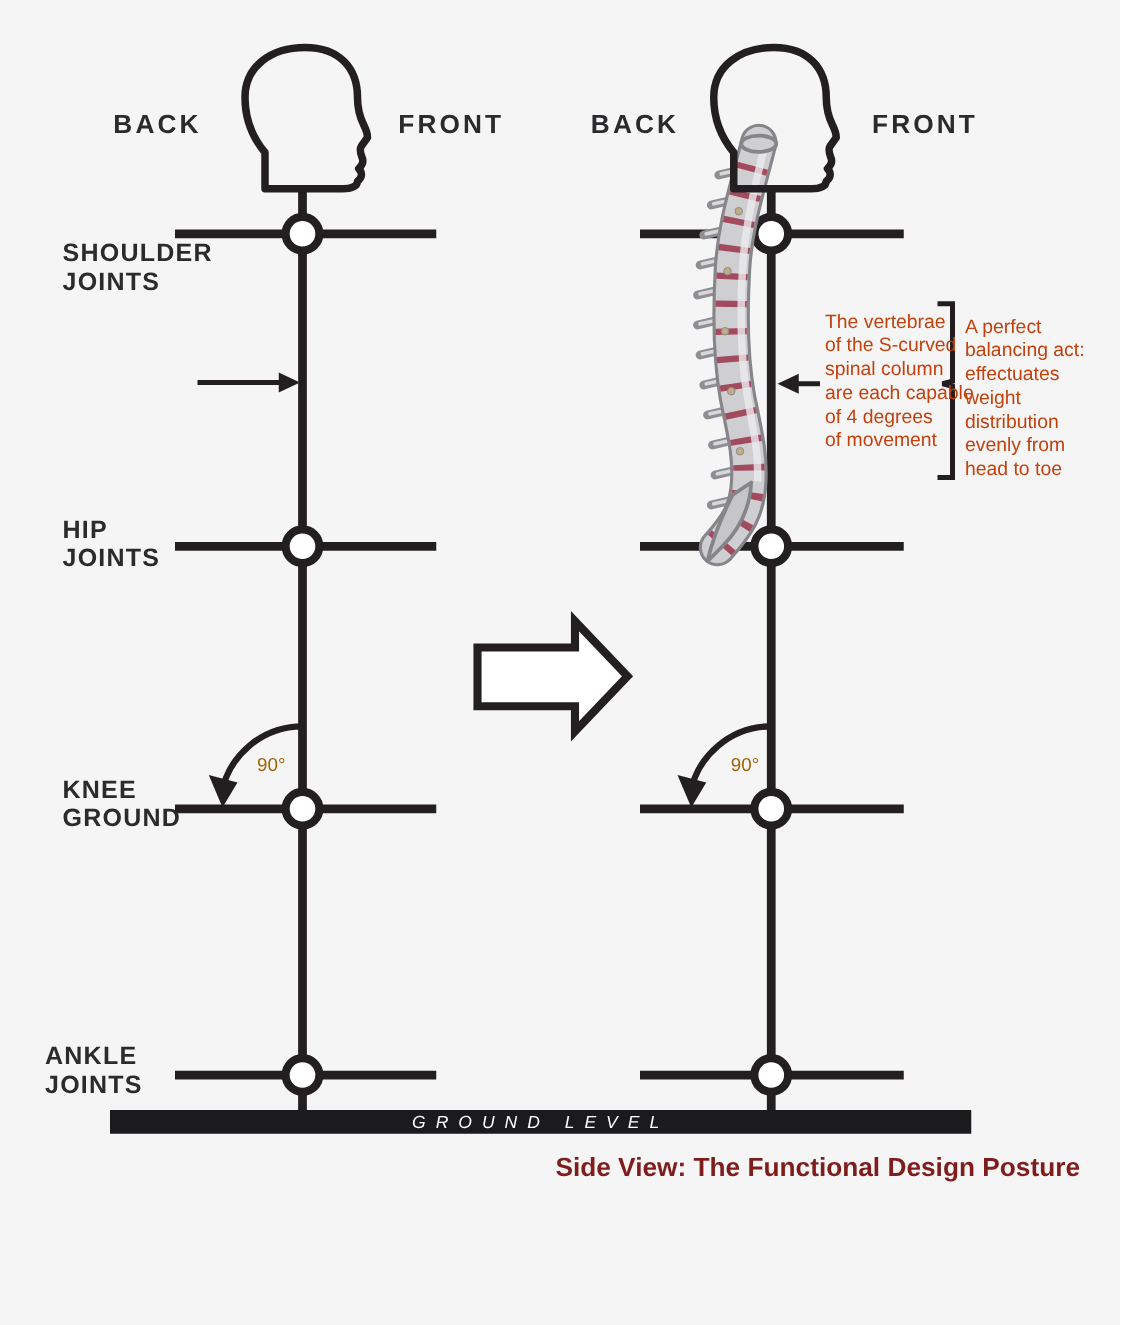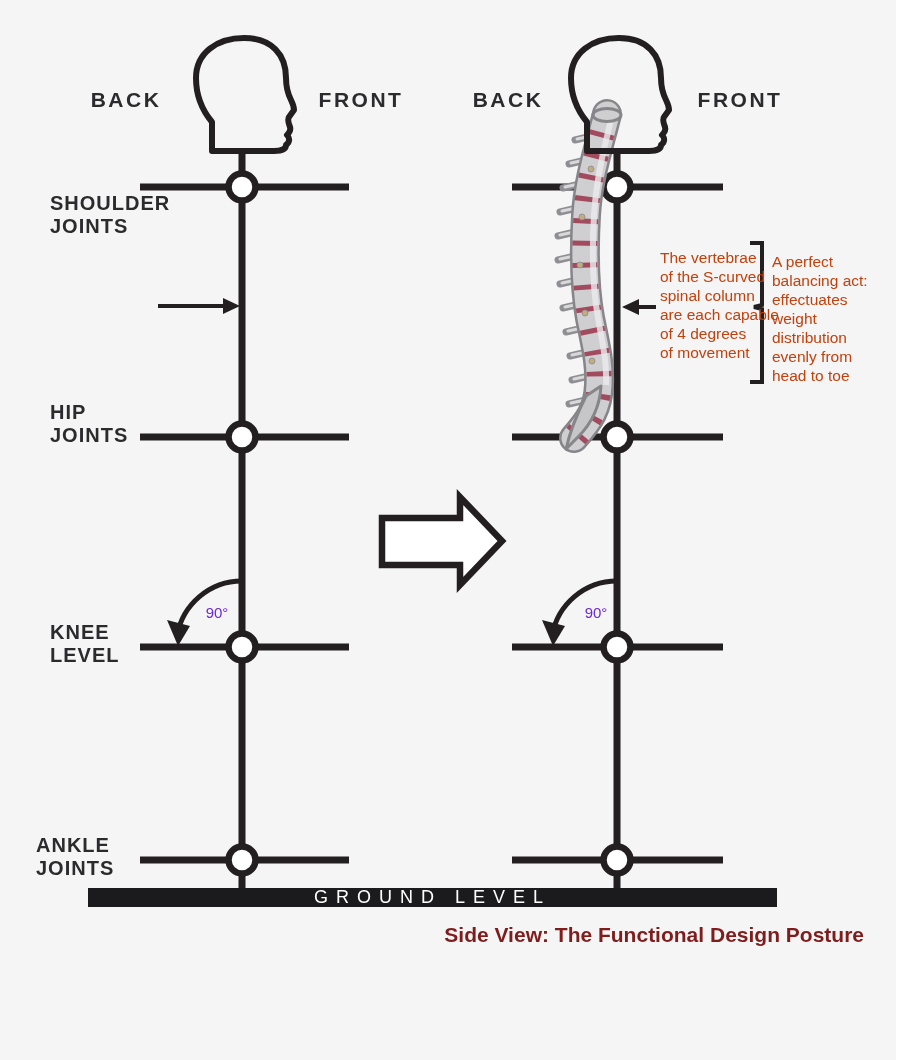--- a/index.html
+++ b/index.html
@@ -18,25 +18,26 @@
     transform:translate(-50%,-50%);white-space:nowrap;color:#2b2b2d;
   }
   .jointlbl{
     font-size:20px;font-weight:bold;line-height:23px;letter-spacing:1px;
     white-space:pre-line;color:#2b2b2d;
   }
   .note{
     font-size:15.5px;line-height:19px;white-space:pre-line;color:#c2410c;
   }
   .note-left{line-height:22px;font-size:15px;}
-  .deg{font-size:15px;color:#6d28d9;transform:translate(-50%,-50%);}
+  .deg{font-size:15px;color:#a16207;transform:translate(-50%,-50%);}
   .ground-label{
     left:88px;top:888px;width:689px;height:19px;line-height:19.5px;
-    text-align:center;color:#ffffff;font-size:18px;letter-spacing:8px;
+    text-align:center;color:#ffffff;font-size:14px;letter-spacing:8px;
     white-space:nowrap;
+    font-style:italic;
   }
   .caption{
     left:0;top:923px;width:864px;text-align:right;
     font-size:21px;font-weight:bold;color:#7f1d1d;
   }
 </style>
 </head>
 <body>
 
 <div class="canvas">
@@ -148,24 +149,24 @@
     <path d="M 750,243 L 762,243 L 762,305 L 754,307 L 762,309 L 762,382 L 750,382" fill="none" stroke="#231f20" stroke-width="4"></path>
   </svg>
 
   <div class="abs dir" style="left:126px;top:100px;">BACK</div>
   <div class="abs dir" style="left:361px;top:100px;">FRONT</div>
   <div class="abs dir" style="left:508px;top:100px;">BACK</div>
   <div class="abs dir" style="left:740px;top:100px;">FRONT</div>
 
   <div class="abs jointlbl" style="left:50px;top:161px;margin-top:31px;">SHOULDER
 JOINTS</div>
-  <div class="abs jointlbl" style="left:50px;top:401px;">HIP
+  <div class="abs jointlbl" style="left:50px;top:413px;">HIP
 JOINTS</div>
   <div class="abs jointlbl" style="left:50px;top:621px;">KNEE
-LEVEL</div>
+GROUND</div>
   <div class="abs jointlbl" style="left:36px;top:834px;">ANKLE
 JOINTS</div>
 
 
   <div class="abs deg" style="left:217px;top:612px;">90°</div>
   <div class="abs deg" style="left:596px;top:612px;">90°</div>
 
   <div class="abs note" style="left:660px;top:248px;">The vertebrae
 of the S-curved
 spinal column

